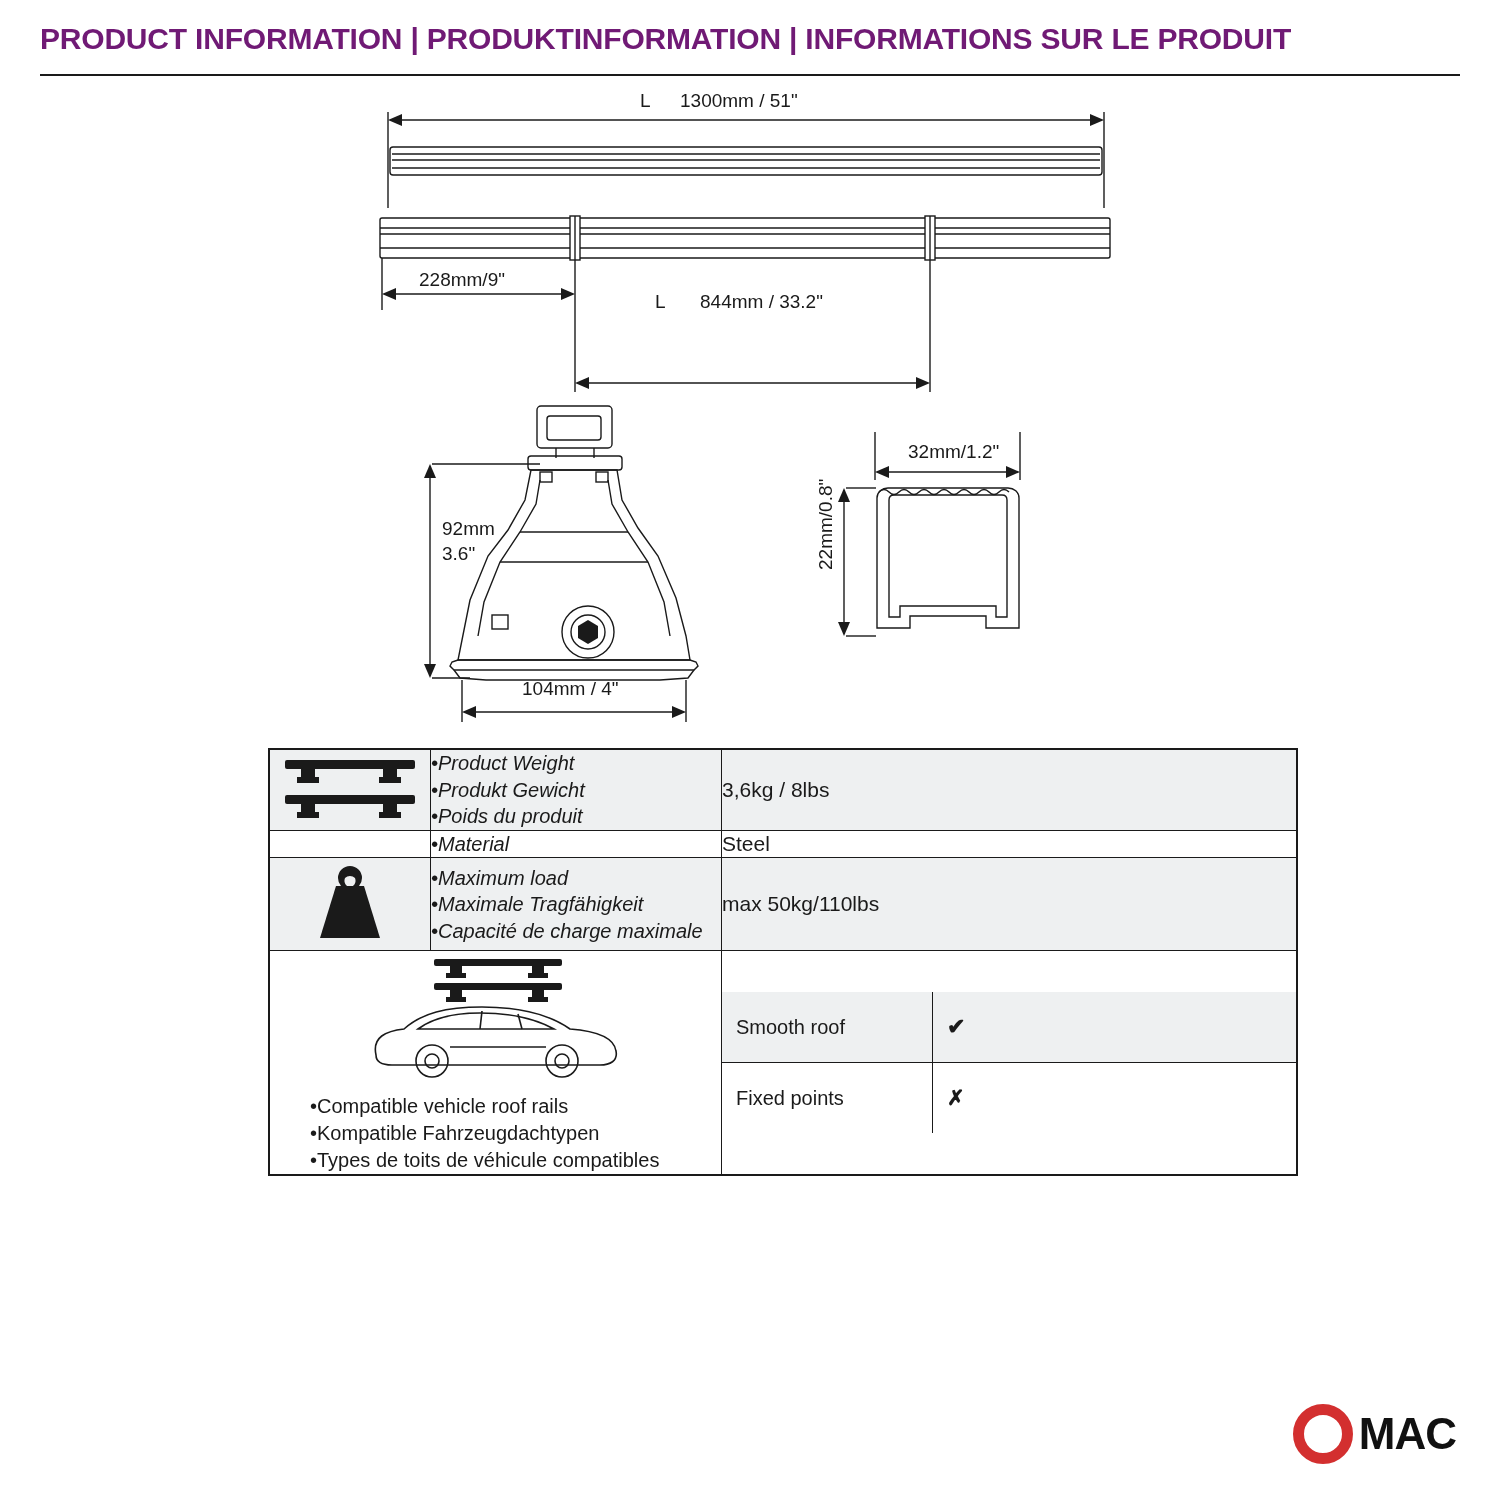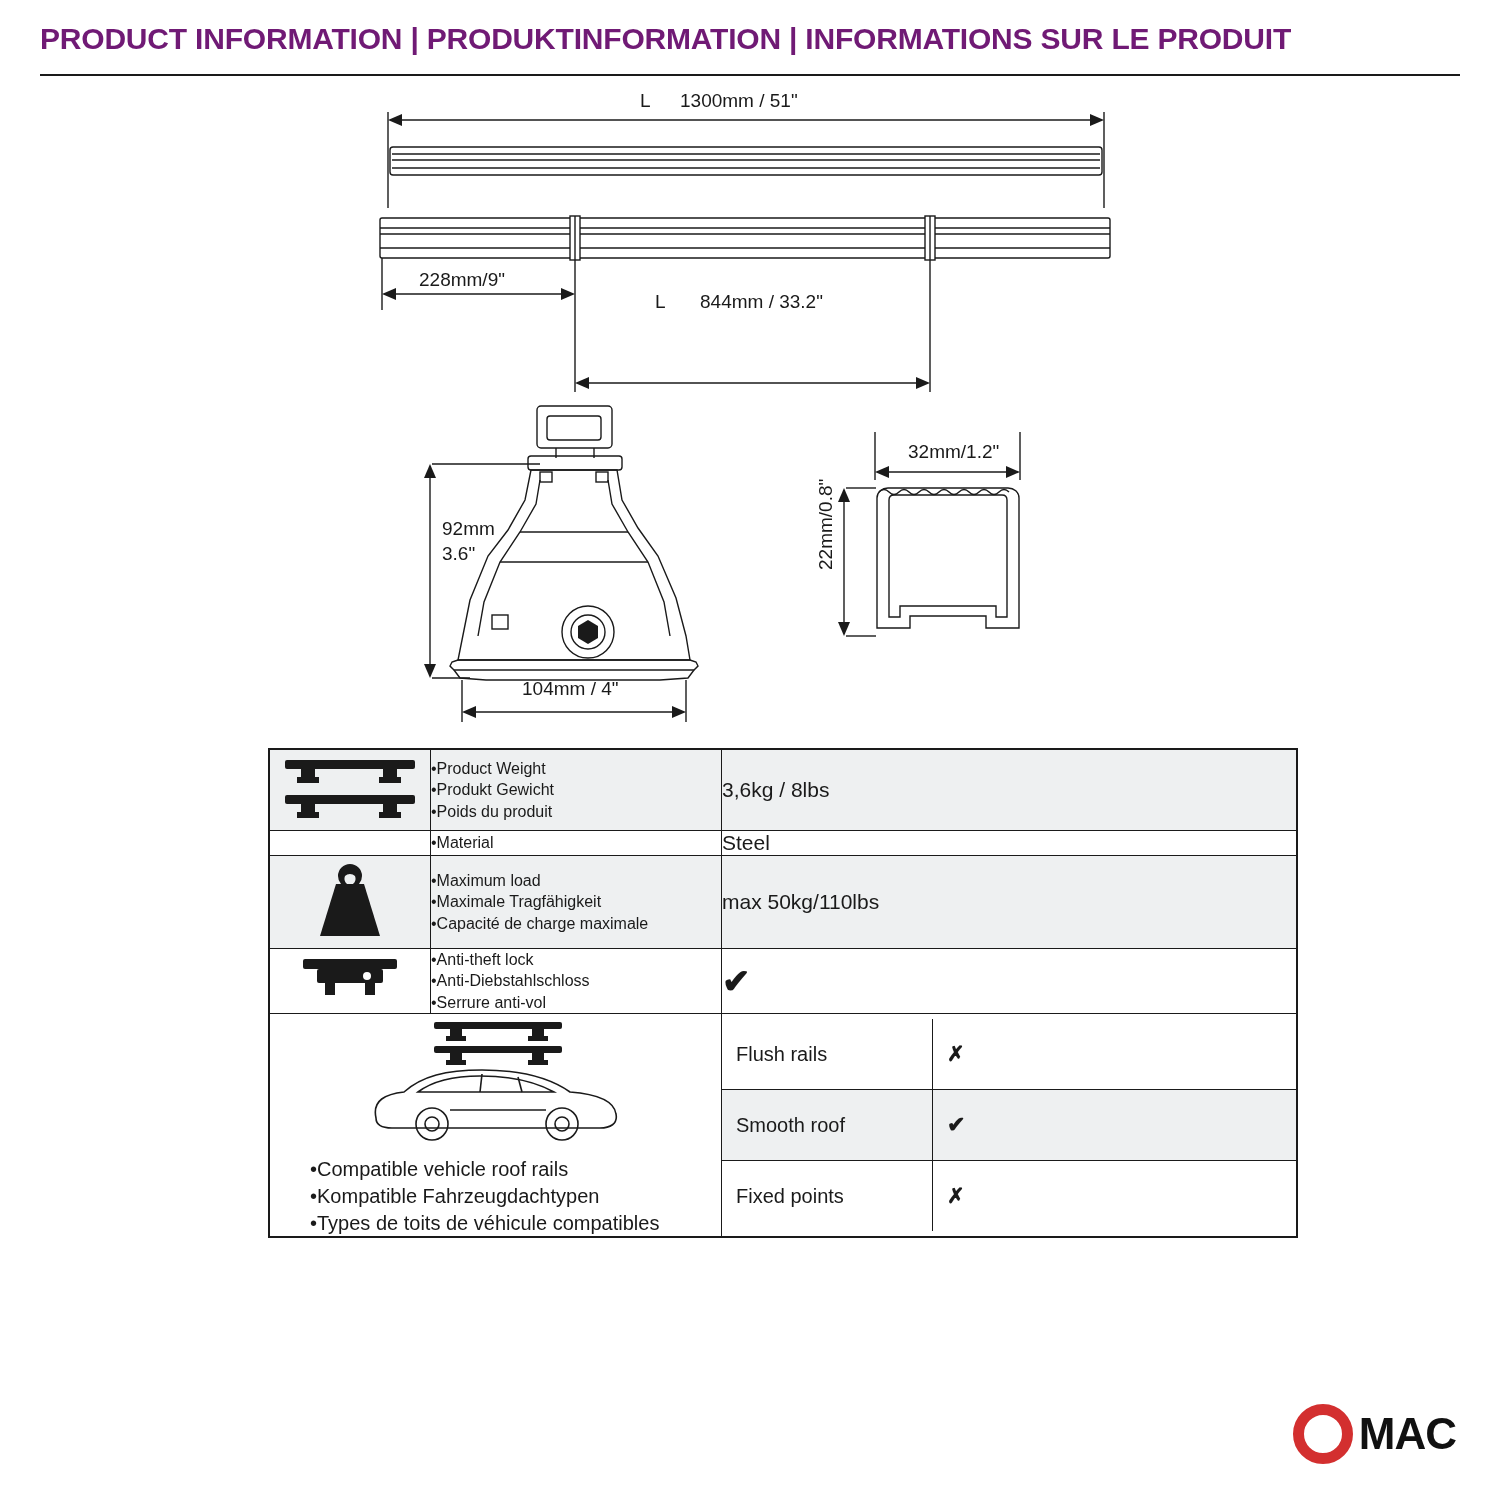--- a/index.html
+++ b/index.html
@@ -75,24 +75,25 @@
     vertical-align: middle;
     padding: 0;
   }
   .cell-icon {
     width: 160px;
     text-align: center;
     padding: 10px 4px;
   }
   .cell-label {
     width: 290px;
-    font-size: 16px;
+    font-size: 20px;
     line-height: 1.32;
     padding: 10px 8px 10px 6px;
     white-space: nowrap;
+    font-style: italic;
   }
   .cell-label.wide {
     width: 450px;
   }
   .cell-value {
     font-size: 21px;
     padding: 12px 0 12px 22px;
   }
   .row-shaded .cell-value,
   .shaded {
@@ -322,41 +323,20 @@
           </svg>
         </td>
         <td class="cell-label wide shaded">
           <div>•Maximum load</div>
           <div>•Maximale Tragfähigkeit</div>
           <div>•Capacité de charge maximale</div>
         </td>
         <td class="cell-value shaded" colspan="2">max 50kg/110lbs</td>
       </tr>
 
-      <tr>
-        <td class="cell-icon">
-          <svg width="110" height="60" viewBox="0 0 110 60" xmlns="http://www.w3.org/2000/svg">
-            <g fill="#1a1a1a">
-              <rect x="8" y="10" width="94" height="10" rx="2"></rect>
-              <rect x="22" y="20" width="66" height="14" rx="2"></rect>
-              <circle cx="72" cy="27" r="4" fill="#ffffff"></circle>
-              <rect x="30" y="34" width="10" height="12"></rect>
-              <rect x="70" y="34" width="10" height="12"></rect>
-            </g>
-          </svg>
-        </td>
-        <td class="cell-label">
-          <div>•Anti-theft lock</div>
-          <div>•Anti-Diebstahlschloss</div>
-          <div>•Serrure anti-vol</div>
-        </td>
-        <td class="cell-value" colspan="2">
-          <span class="check">✔</span>
-        </td>
-      </tr>
 
       <tr>
         <td class="icon-label-cell" colspan="2">
           <div class="veh-icon-wrap">
             <svg width="300" height="130" viewBox="0 0 300 130" xmlns="http://www.w3.org/2000/svg">
               <g stroke="#1a1a1a" fill="none" stroke-width="1.6">
 
                 <g fill="#1a1a1a" stroke="none">
                   <rect x="88" y="8" width="128" height="7" rx="2"></rect>
                   <rect x="104" y="15" width="12" height="7"></rect>
@@ -384,26 +364,20 @@
           </div>
           <div class="veh-labels">
             <div>•Compatible vehicle roof rails</div>
             <div>•Kompatible Fahrzeugdachtypen</div>
             <div>•Types de toits de véhicule compatibles</div>
           </div>
         </td>
         <td colspan="2" style="padding:0;">
           <table class="sub-table">
             <tbody>
-              <tr>
-                <td>Flush rails</td>
-                <td>
-                  <span class="mark mark-x">✗</span>
-                </td>
-              </tr>
               <tr class="shaded">
                 <td class="shaded">Smooth roof</td>
                 <td class="shaded">
                   <span class="mark">✔</span>
                 </td>
               </tr>
               <tr>
                 <td>Fixed points</td>
                 <td>
                   <span class="mark mark-x">✗</span>

